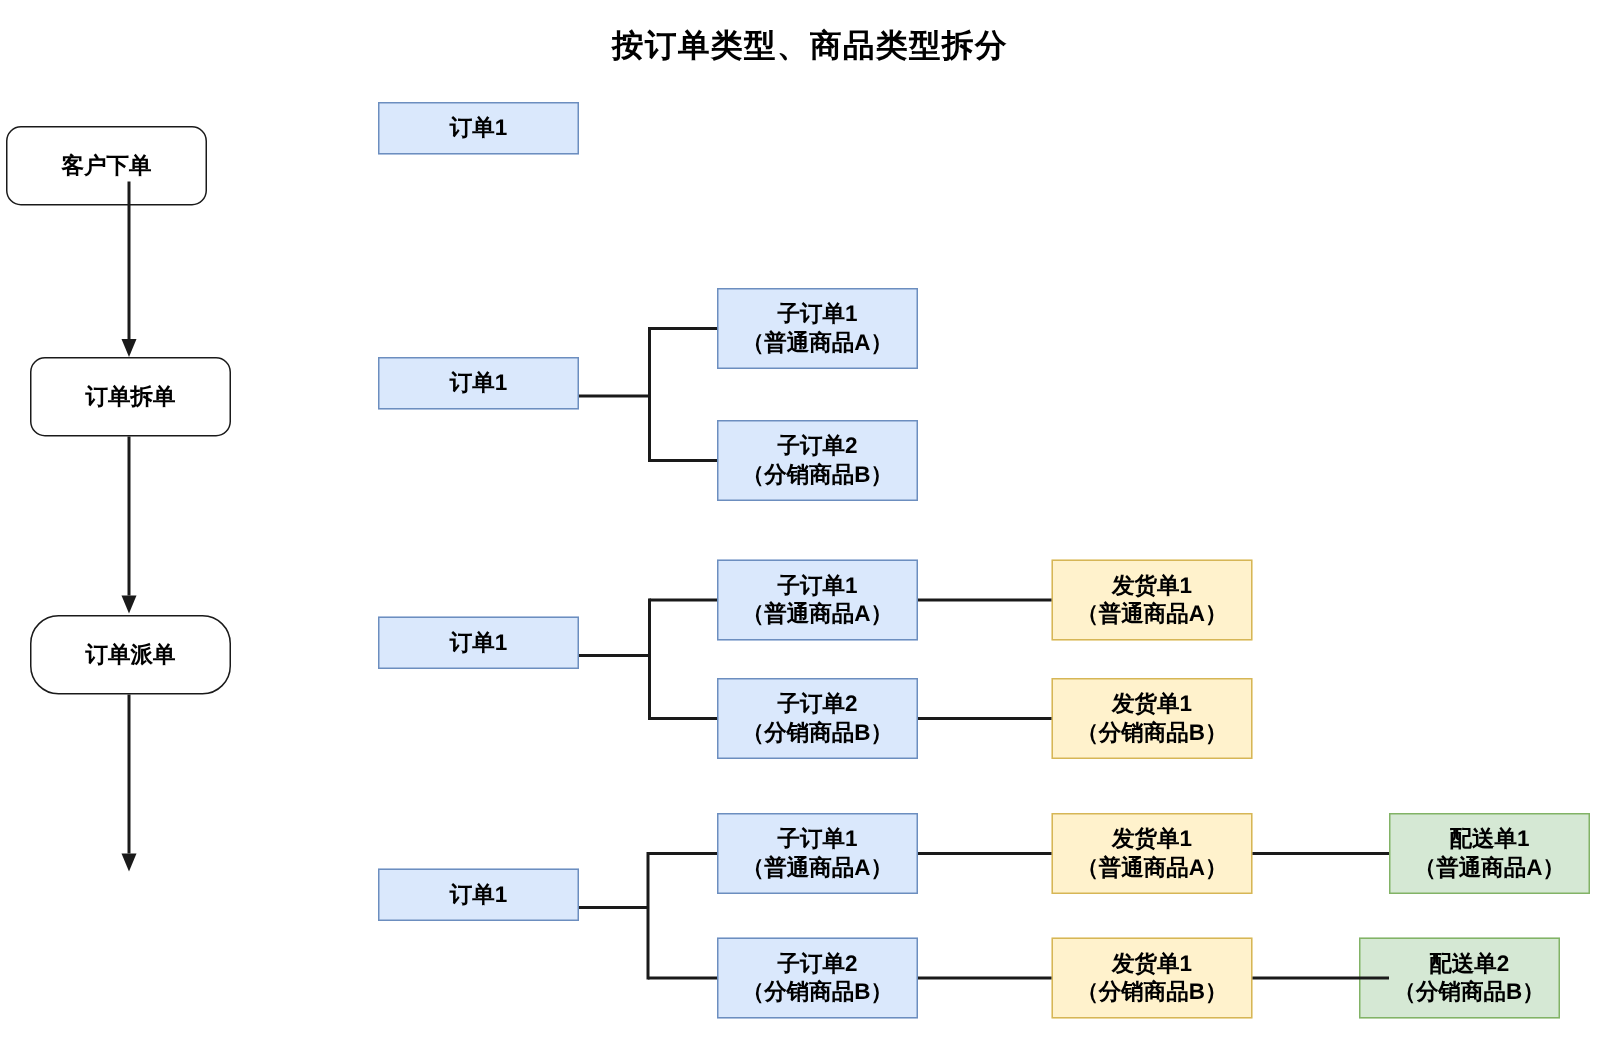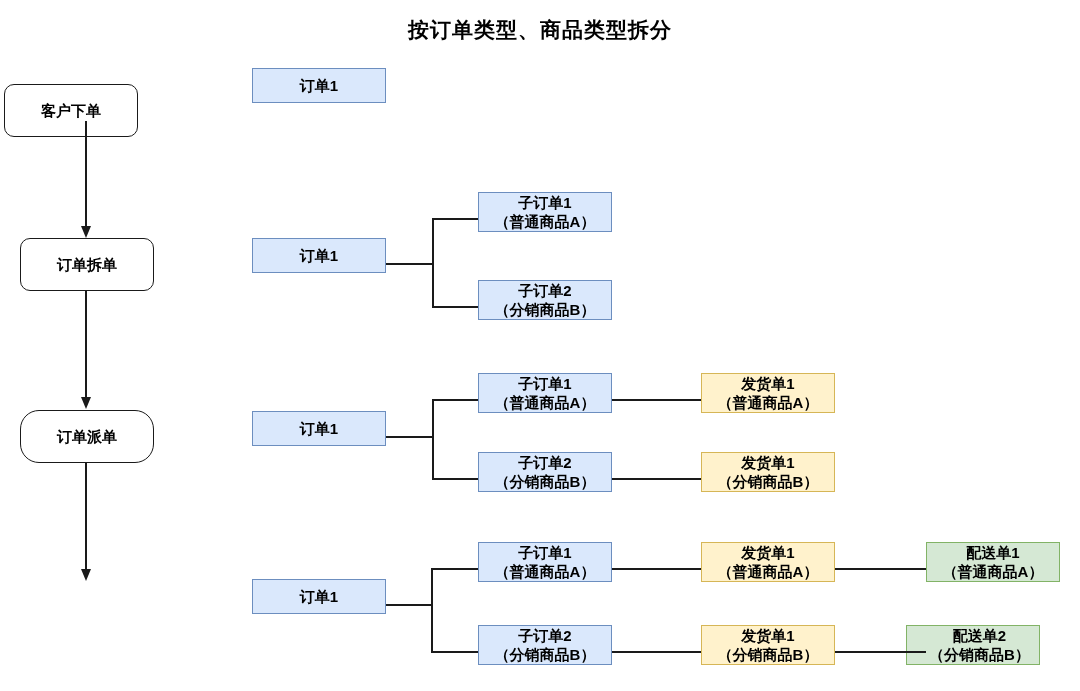--- a/index.html
+++ b/index.html
@@ -13,21 +13,21 @@
     font-size:21px;font-weight:bold;letter-spacing:1px;
   }
   .node{
     position:absolute;box-sizing:border-box;width:134px;
     display:flex;flex-direction:column;align-items:center;justify-content:center;
     font-size:15px;font-weight:600;line-height:19px;text-align:center;
     white-space:nowrap;
   }
   .h52{height:35px}
   .h53{height:53px}
-  .h54{height:40px}
+  .h54{height:54px}
   .process{background:#ffffff;border:1.5px solid #1a1a1a;border-radius:10px;}
   .blue{background:var(--blue-fill);border:1px solid var(--blue-stroke);}
   .yellow{background:var(--yellow-fill);border:1px solid var(--yellow-stroke);align-items:center;}
   .green{background:var(--green-fill);border:1px solid var(--green-stroke);}
   .hline,.vline{position:absolute;background:#1a1a1a;}
   .hline{height:2px}
   .vline{width:2px}
   .arrow-down{
     position:absolute;width:0;height:0;
     border-left:5.5px solid transparent;border-right:5.5px solid transparent;

